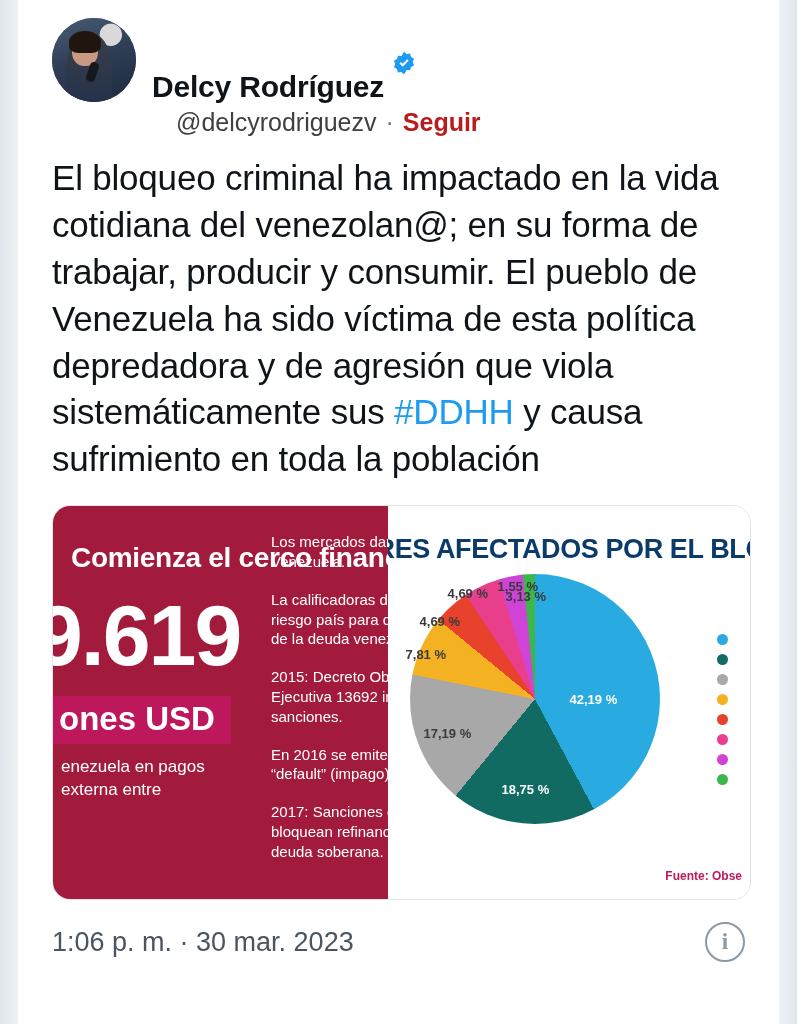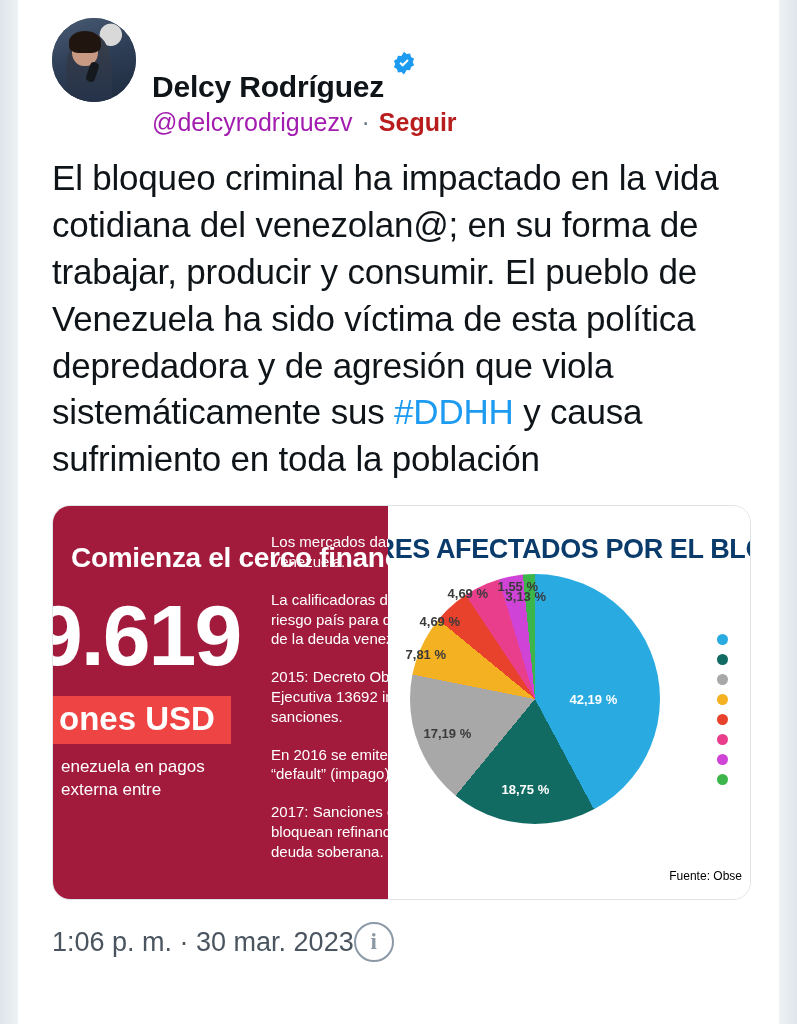--- a/index.html
+++ b/index.html
@@ -111,21 +111,22 @@
     display: block;
   }
   .handle-row {
     display: flex;
     align-items: center;
     gap: 9px;
     margin-top: 4px;
     font-size: 25px;
   }
   .handle {
-    color: #a21caf;
+    color: #404040;
+    margin-left: 24px;
   }
   .dot-sep {
     color: #687684;
   }
   .follow-link {
     color: #b91c1c;
     font-weight: bold;
     cursor: pointer;
   }
   
@@ -173,21 +174,21 @@
     left: -18px;
     top: 80px;
     font-size: 86px;
     font-weight: bold;
     letter-spacing: -2px;
   }
   .ml-usd {
     position: absolute;
     left: -20px;
     top: 190px;
-    background: #ef4444;
+    background: #be185d;
     color: #ffffff;
     font-size: 33px;
     font-weight: bold;
     padding: 4px 16px 6px 26px;
   }
   .ml-sub {
     position: absolute;
     left: 8px;
     top: 250px;
     font-size: 17px;
@@ -254,28 +255,29 @@
     display: block;
     width: 11px;
     height: 11px;
     border-radius: 50%;
   }
   .source {
     position: absolute;
     right: 8px;
     bottom: 16px;
     font-size: 12px;
-    font-weight: normal;
-    color: #000000;
+    font-weight: bold;
+    color: #be185d;
     white-space: nowrap;
   }
   
   .tweet-footer {
     display: flex;
     align-items: center;
+    justify-content: space-between;
     padding: 22px 34px 0 34px;
   }
   .timestamp {
     font-size: 27px;
     color: #4a5560;
   }
   .info-icon {
     width: 36px;
     height: 36px;
     border-radius: 50%;

